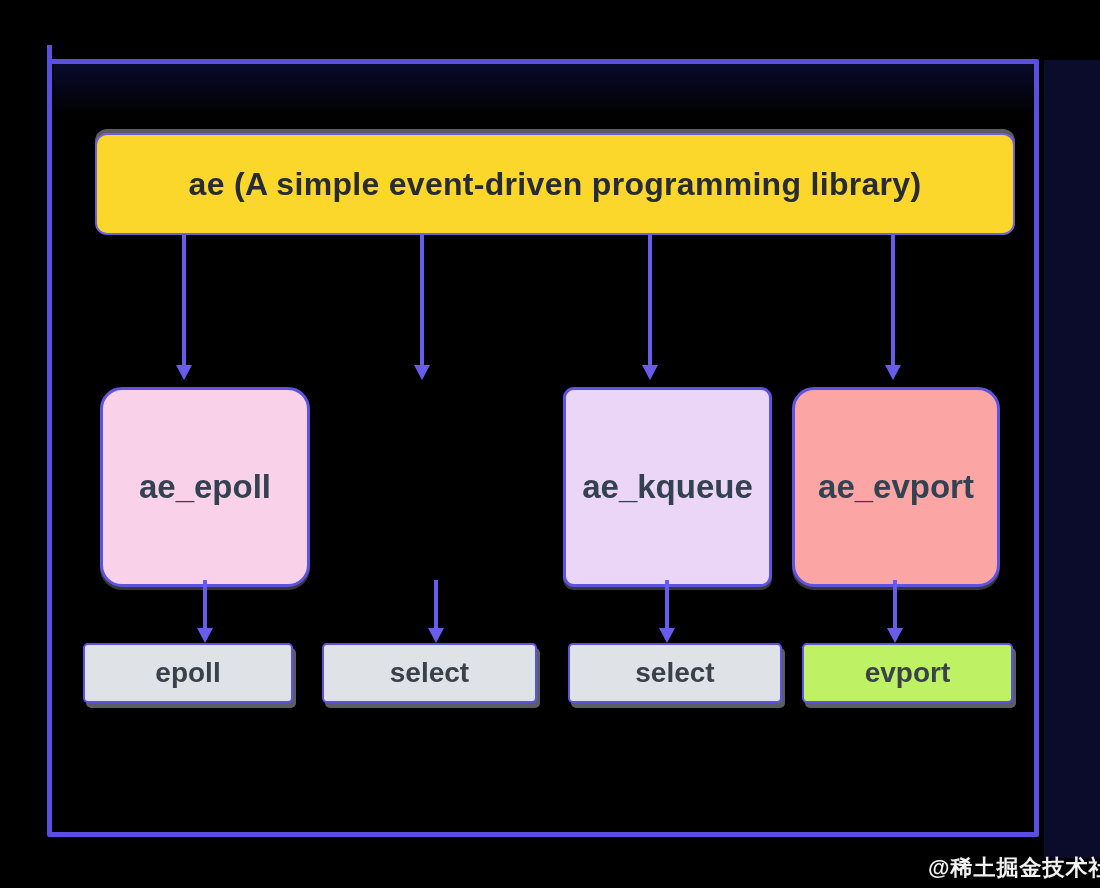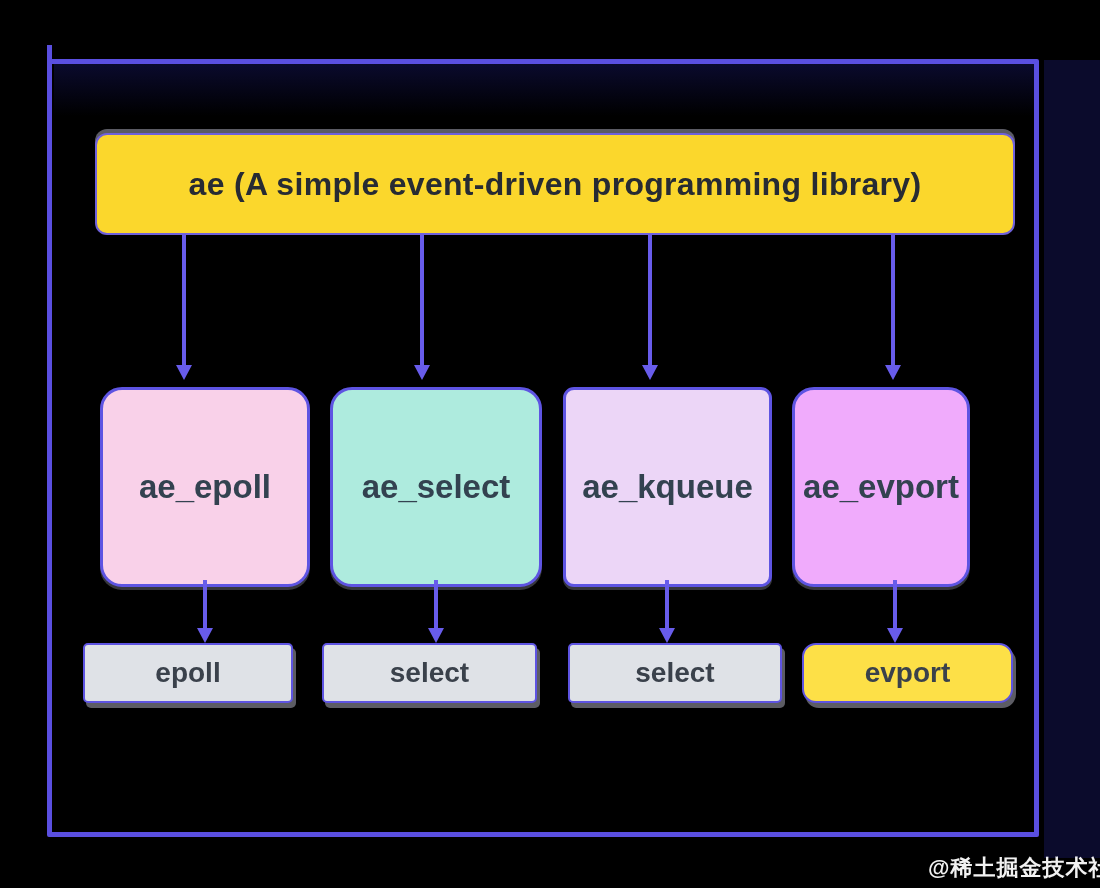--- a/index.html
+++ b/index.html
@@ -131,27 +131,24 @@
   <div class="arrow-line" style="left:420px; top:235px; height:131px;"></div>
   <div class="arrow-head" style="left:414px; top:365px;"></div>
   <div class="arrow-line" style="left:648px; top:235px; height:131px;"></div>
   <div class="arrow-head" style="left:642px; top:365px;"></div>
   <div class="arrow-line" style="left:891px; top:235px; height:131px;"></div>
   <div class="arrow-head" style="left:885px; top:365px;"></div>
 
   <div class="mid-box" style="left: 100px; width: 210px; background: rgb(249, 209, 233);">
     <span>ae_epoll</span>
   </div>
-  <div class="mid-box" style="left: 330px; width: 212px; background: rgb(174, 235, 222);">
-    <span>ae_select</span>
-  </div>
   <div class="mid-box" style="left: 563px; width: 209px; background: rgb(236, 214, 247); border-radius: 11px;">
     <span>ae_kqueue</span>
   </div>
-  <div class="mid-box" style="left: 792px; width: 178px; background: #f0abfc;">
+  <div class="mid-box" style="left: 792px; width: 208px; background: #fca5a5;">
     <span>ae_evport</span>
   </div>
 
   <div class="arrow-line" style="left:203px; top:580px; height:50px;"></div>
   <div class="arrow-head" style="left:197px; top:628px;"></div>
   <div class="arrow-line" style="left:434px; top:580px; height:50px;"></div>
   <div class="arrow-head" style="left:428px; top:628px;"></div>
   <div class="arrow-line" style="left:665px; top:580px; height:50px;"></div>
   <div class="arrow-head" style="left:659px; top:628px;"></div>
   <div class="arrow-line" style="left:893px; top:580px; height:50px;"></div>
@@ -159,19 +156,19 @@
 
   <div class="leaf-box" style="left: 83px; width: 210px; background: rgb(223, 226, 231);">
     <span>epoll</span>
   </div>
   <div class="leaf-box" style="left: 322px; width: 215px; background: rgb(223, 226, 231);">
     <span>select</span>
   </div>
   <div class="leaf-box" style="left: 568px; width: 214px; background: rgb(223, 226, 231);">
     <span>select</span>
   </div>
-  <div class="leaf-box" style="left: 802px; width: 211px; background: #fde047; border-radius: 14px;">
+  <div class="leaf-box" style="left: 802px; width: 211px; background: #bef264;">
     <span>evport</span>
   </div>
 
   <div class="watermark">@稀土掘金技术社区</div>
 
 </div>
 
 </body></html>

